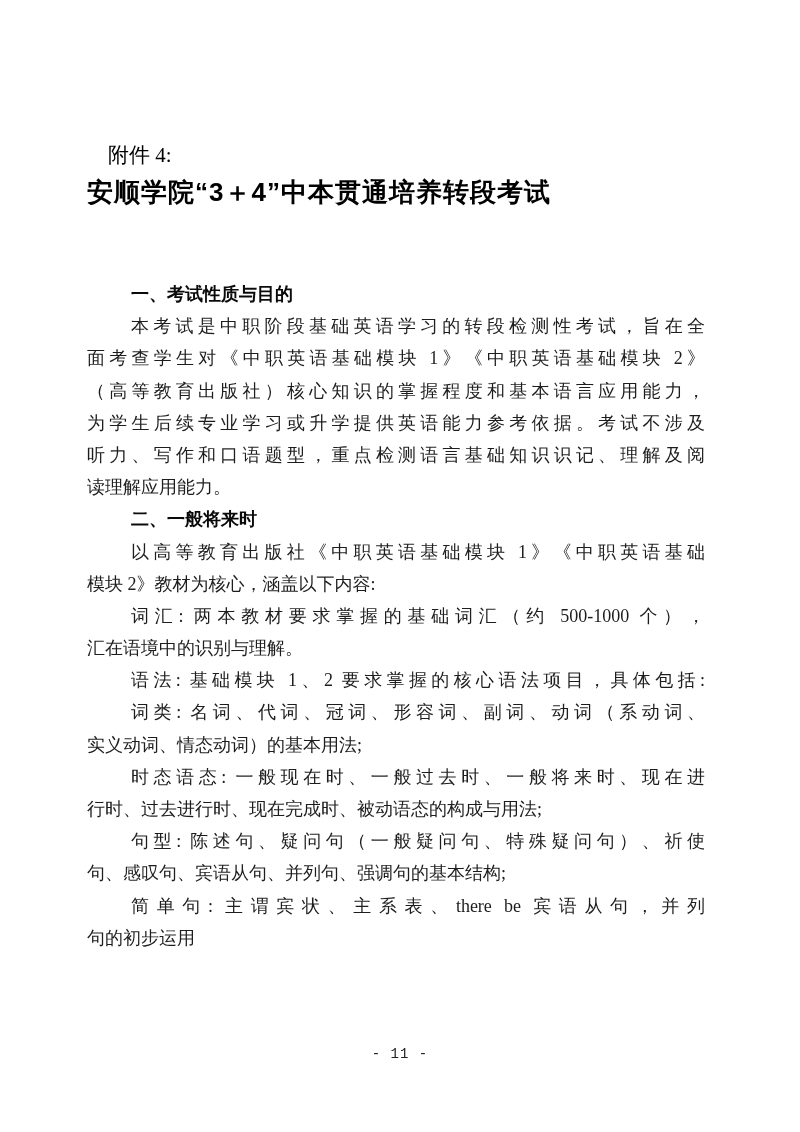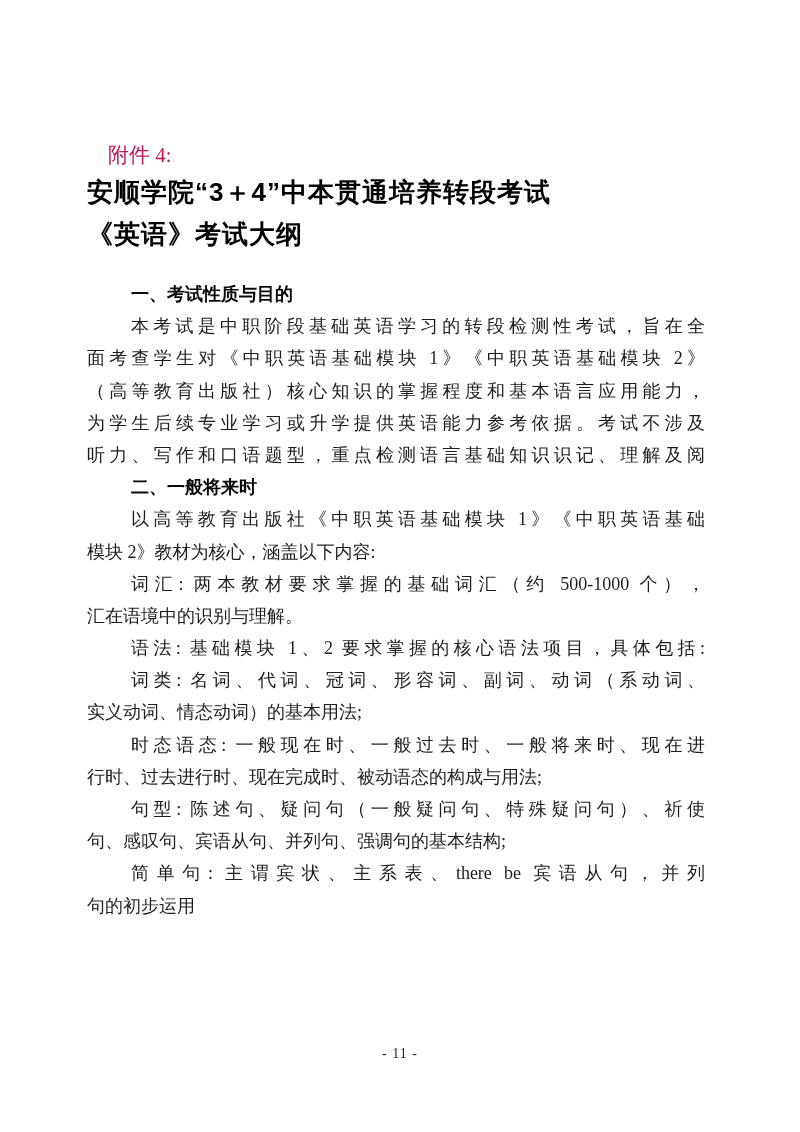--- a/index.html
+++ b/index.html
@@ -11,21 +11,21 @@
     overflow: hidden;
     font-family: "Liberation Serif", "DejaVu Serif", serif;
     color: #1d1d1d;
   }
   .annex {
     position: absolute;
     left: 108px;
     top: 141px;
     font-size: 21px;
     line-height: 28px;
-    color: #be185d;
+    color: #000000;
   }
   .title-block {
     position: absolute;
     left: 87px;
     top: 171px;
     width: 618px;
     text-align: left;
     font-family: "Liberation Sans", "DejaVu Sans", sans-serif;
     font-weight: bold;
     font-size: 26px;
@@ -57,42 +57,43 @@
   }
   .footer {
     position: absolute;
     left: 0;
     right: 0;
     top: 1046px;
     text-align: center;
     font-size: 14px;
     color: #222222;
     letter-spacing: 1px;
+    font-family: Liberation Mono, monospace;
   }
 </style>
 </head>
 <body>
 
 <div class="page">
 
   <div class="annex">附件 4:</div>
 
   <div class="title-block">
     <div>安顺学院“3＋4”中本贯通培养转段考试</div>
-    <div>《英语》考试大纲</div>
   </div>
 
   <div class="body-lines">
 
   <div class="line indent heading">一、考试性质与目的</div>
       <div class="line indent stretch">本考试是中职阶段基础英语学习的转段检测性考试，旨在全</div>
       <div class="line stretch">面考查学生对《中职英语基础模块 1》《中职英语基础模块 2》</div>
       <div class="line stretch">（高等教育出版社）核心知识的掌握程度和基本语言应用能力，</div>
       <div class="line stretch">为学生后续专业学习或升学提供英语能力参考依据。考试不涉及</div>
       <div class="line stretch">听力、写作和口语题型，重点检测语言基础知识识记、理解及阅</div>
+      <div class="line">读理解应用能力。</div>
       <div class="line indent heading">二、一般将来时</div>
       <div class="line indent stretch">以高等教育出版社《中职英语基础模块 1》《中职英语基础</div>
       <div class="line">模块 2》教材为核心，涵盖以下内容:</div>
       <div class="line indent stretch">词汇: 两本教材要求掌握的基础词汇（约 500-1000 个），</div>
       <div class="line">汇在语境中的识别与理解。</div>
       <div class="line indent stretch">语法: 基础模块 1、2 要求掌握的核心语法项目，具体包括:</div>
       <div class="line indent stretch">词类: 名词、代词、冠词、形容词、副词、动词（系动词、</div>
       <div class="line">实义动词、情态动词）的基本用法;</div>
       <div class="line indent stretch">时态语态: 一般现在时、一般过去时、一般将来时、现在进</div>
       <div class="line">行时、过去进行时、现在完成时、被动语态的构成与用法;</div>

